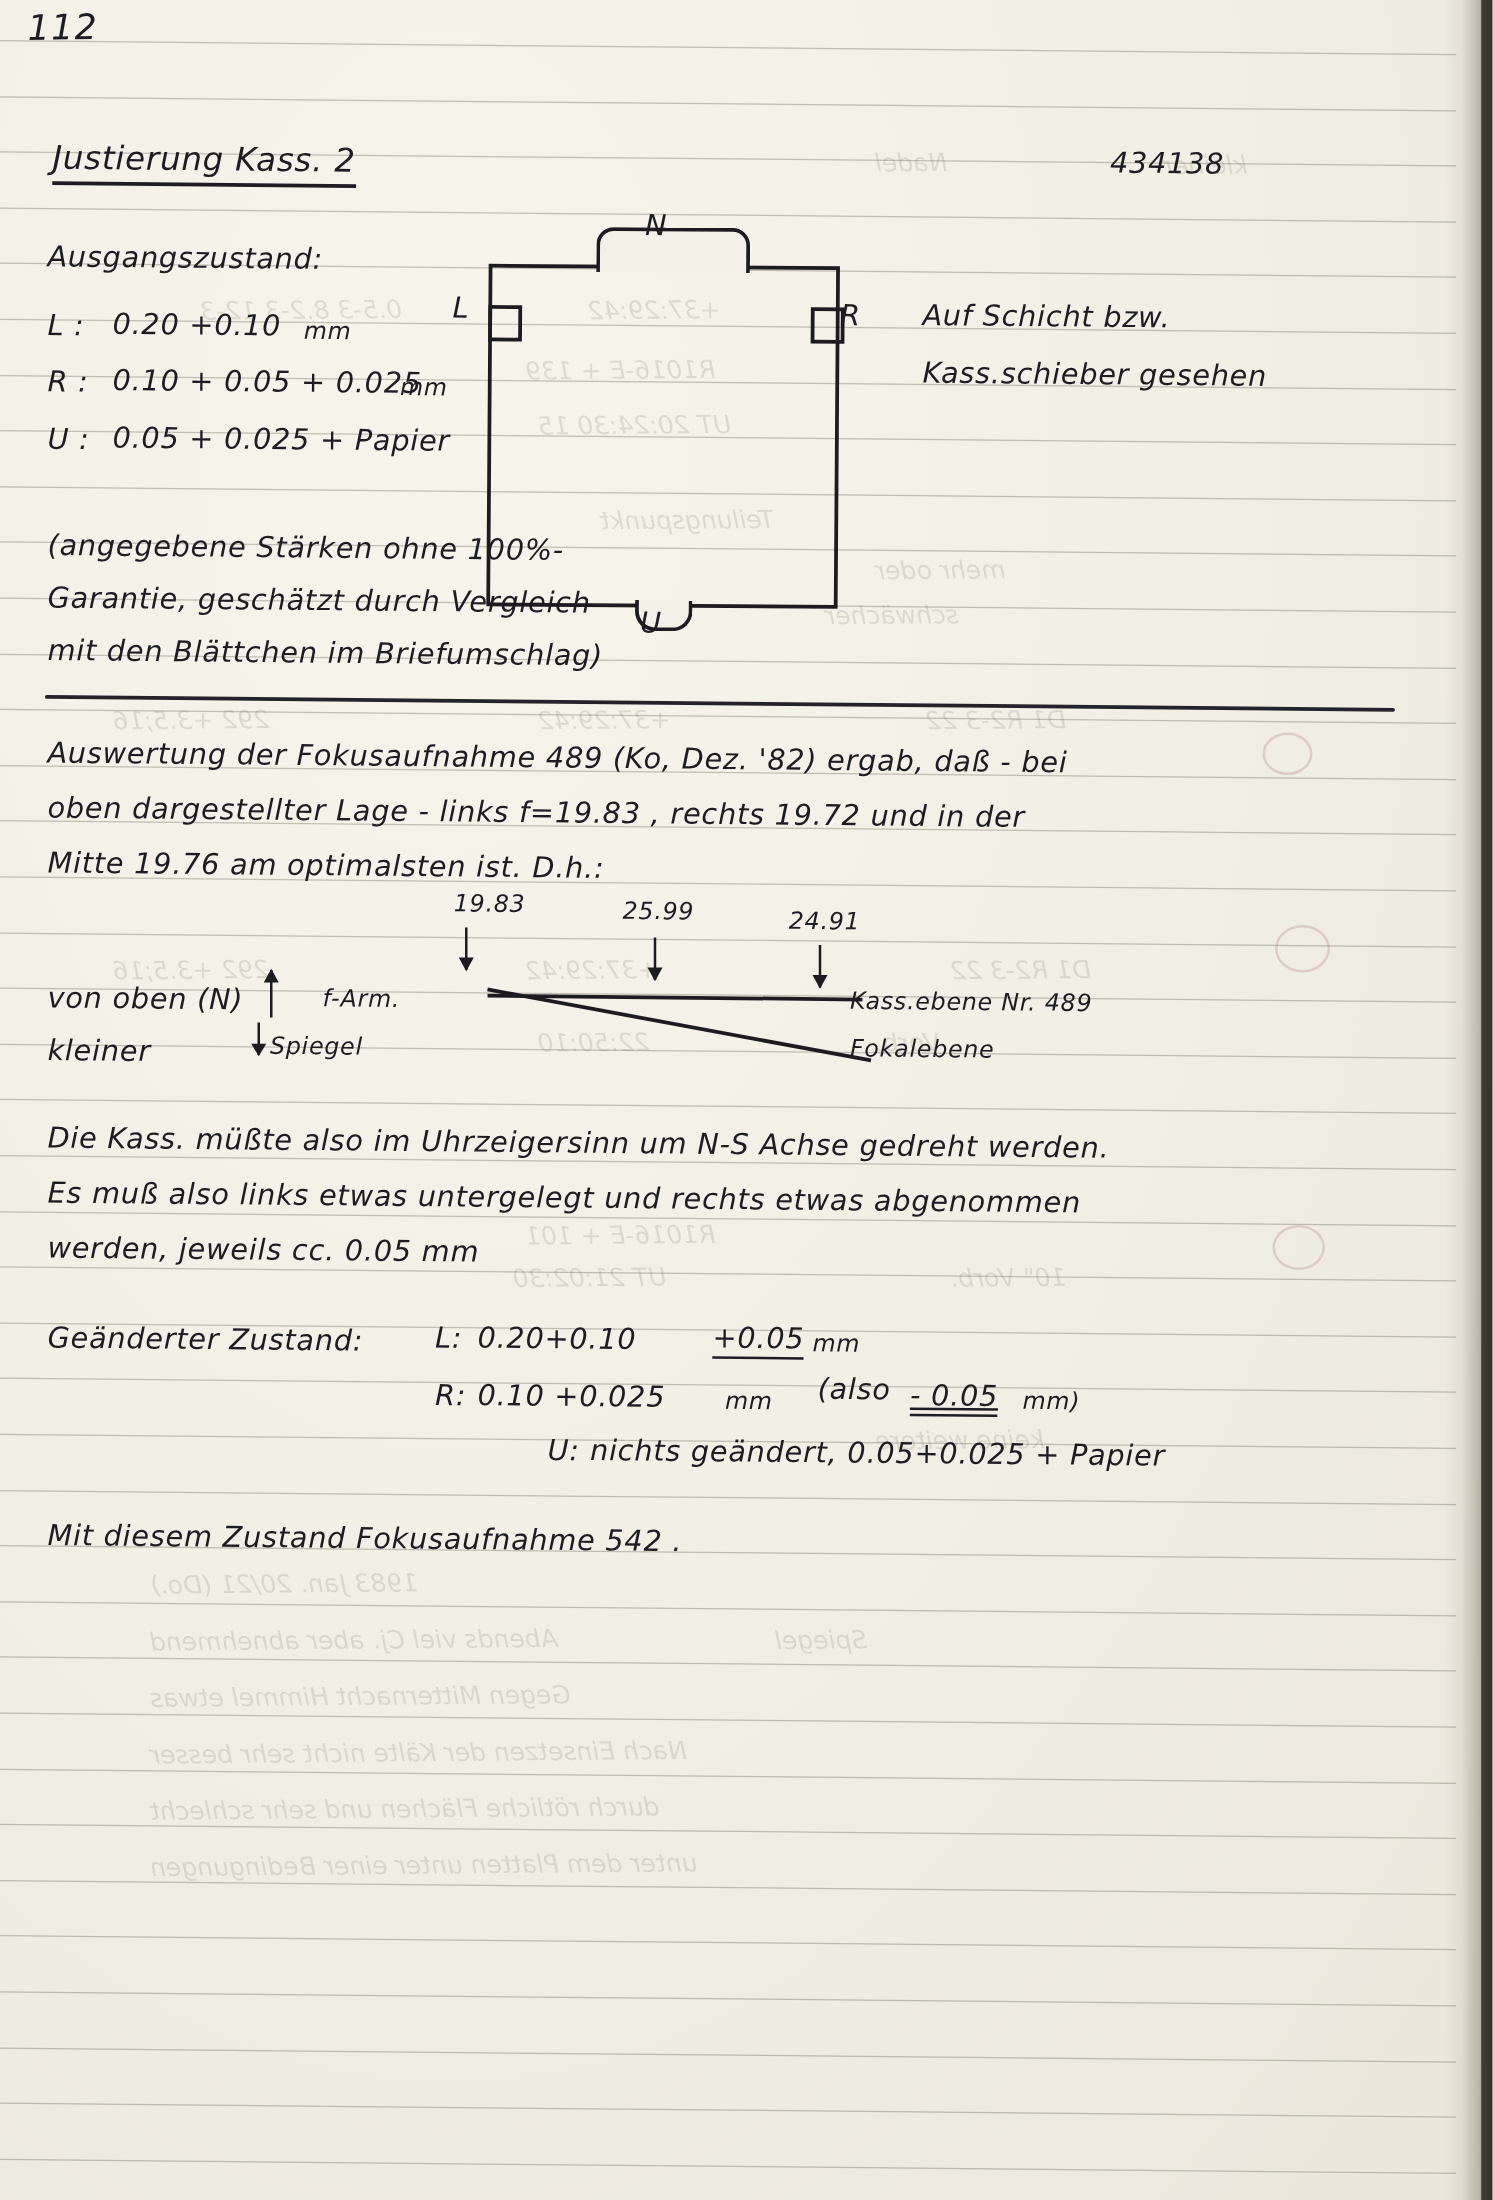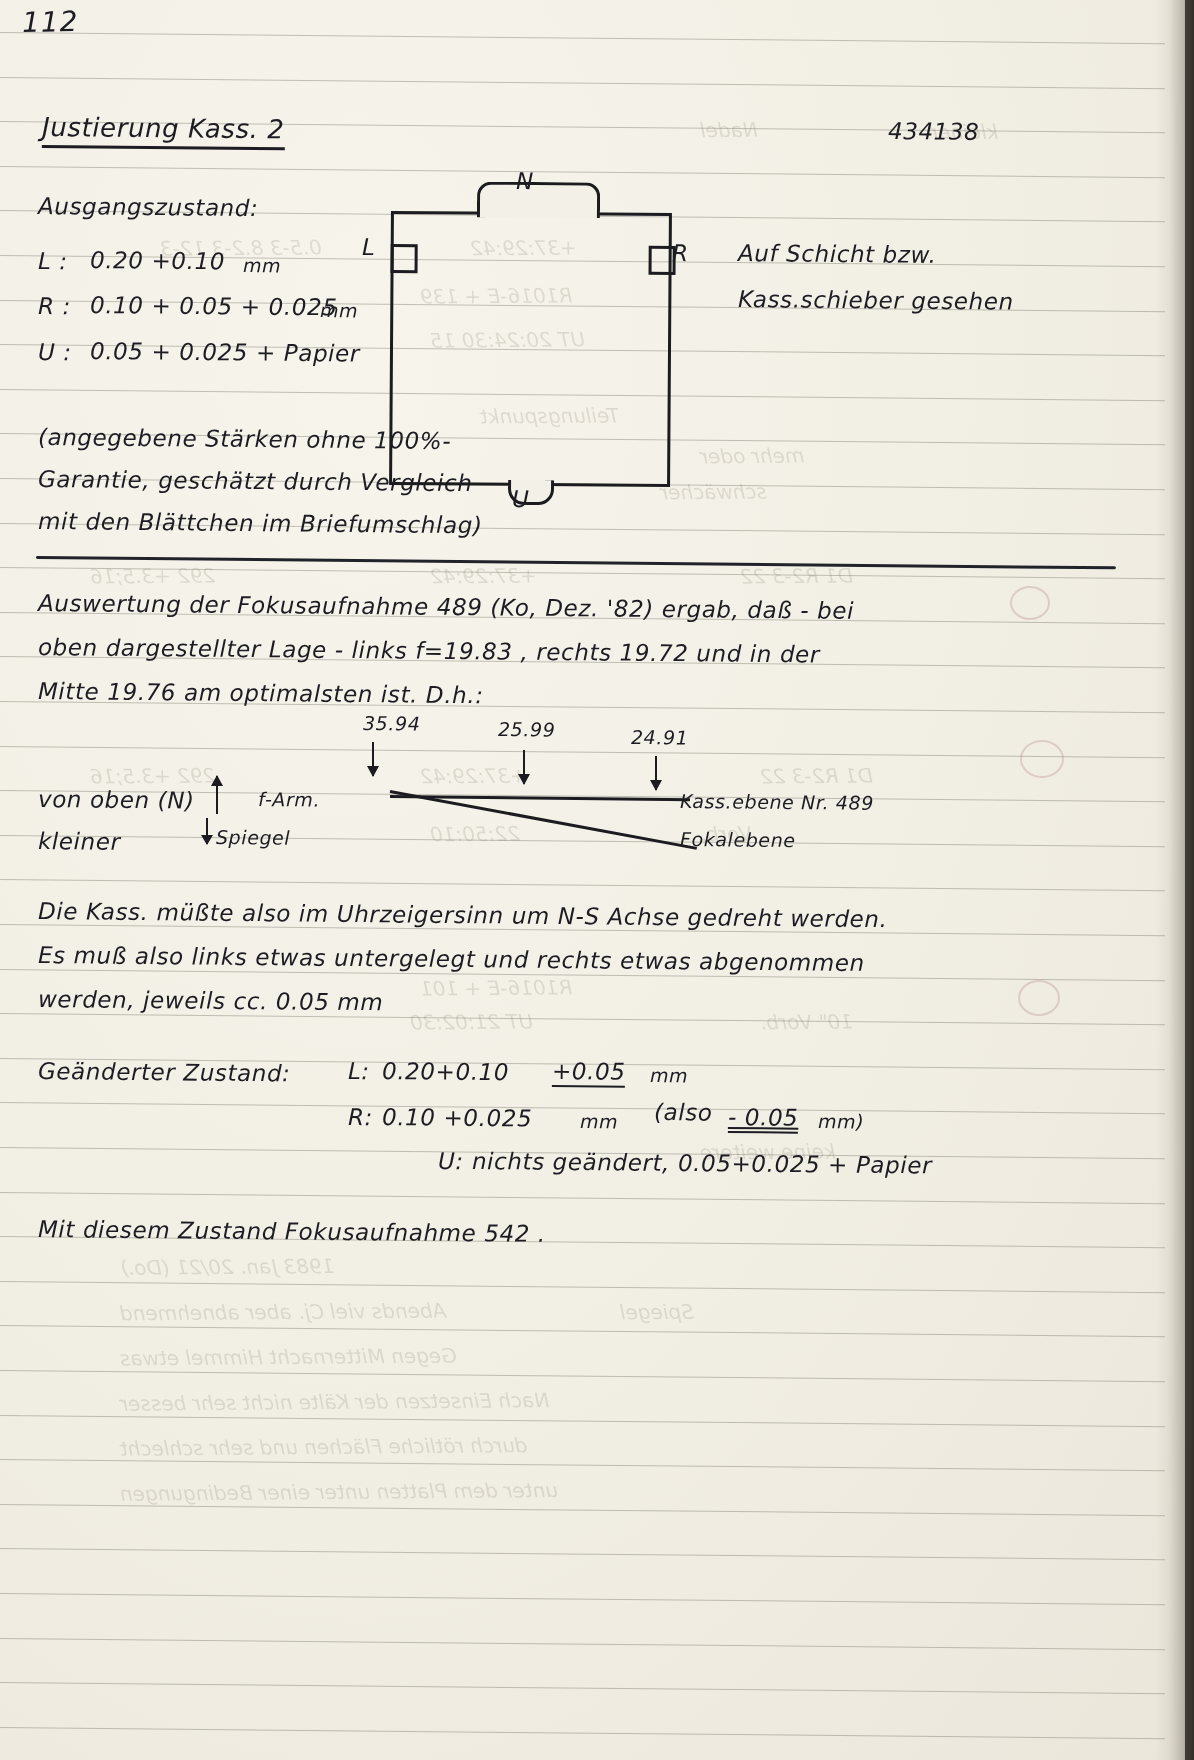--- a/index.html
+++ b/index.html
@@ -263,21 +263,21 @@
 
   <div class="hw sz" style="left:738px;top:240px;">Auf Schicht bzw.</div>
   <div class="hw sz" style="left:738px;top:286px;">Kass.schieber gesehen</div>
 
   <div id="divider"></div>
 
   <div class="hw sz" style="left:38px;top:590px;">Auswertung  der  Fokusaufnahme 489  (Ko, Dez. '82)  ergab,  daß - bei</div>
   <div class="hw sz" style="left:38px;top:634px;">oben  dargestellter  Lage -  links  f=19.83 ,  rechts  19.72  und  in  der</div>
   <div class="hw sz" style="left:38px;top:678px;">Mitte  19.76  am  optimalsten  ist.   D.h.:</div>
 
-  <div class="hw szs" style="left:363px;top:712px;">35.94</div>
+  <div class="hw szs" style="left:363px;top:712px;">19.83</div>
   <div class="hw szs" style="left:498px;top:718px;">25.99</div>
   <div class="hw szs" style="left:631px;top:726px;">24.91</div>
 
   <div class="tick-arrow" style="left:372px;top:742px;"></div>
   <div class="tick-arrow" style="left:523px;top:750px;"></div>
   <div class="tick-arrow" style="left:655px;top:756px;"></div>
 
   <div id="focdiag">
     <div id="plane-kass"></div>
     <div id="plane-focal"></div>
@@ -296,21 +296,21 @@
   <div class="hw szs" style="left:680px;top:828px;">Fokalebene</div>
 
   <div class="hw sz" style="left:38px;top:898px;">Die Kass. müßte  also  im  Uhrzeigersinn  um  N-S  Achse  gedreht  werden.</div>
   <div class="hw sz" style="left:38px;top:942px;">Es muß  also  links  etwas  untergelegt  und  rechts  etwas  abgenommen</div>
   <div class="hw sz" style="left:38px;top:986px;">werden,  jeweils  cc.  0.05 mm</div>
 
   <div class="hw sz" style="left:38px;top:1058px;">Geänderter Zustand:</div>
 
   <div class="hw sz" style="left:348px;top:1058px;">L:</div>
   <div class="hw sz" style="left:382px;top:1058px;">0.20+0.10</div>
-  <div class="hw sz ul" style="left:552px;top:1058px;">+0.05</div>
+  <div class="hw sz ul" style="left:570px;top:1058px;">+0.05</div>
   <div class="hw szs" style="left:650px;top:1064px;">mm</div>
 
   <div class="hw sz" style="left:348px;top:1104px;">R:</div>
   <div class="hw sz" style="left:382px;top:1104px;">0.10 +0.025</div>
   <div class="hw szs" style="left:580px;top:1110px;">mm</div>
   <div class="hw sz" style="left:654px;top:1099px;">(also</div>
   <div class="hw sz ul" style="left:728px;top:1104px;text-decoration:underline;">- 0.05</div>
   <div class="hw szs" style="left:818px;top:1110px;">mm)</div>
 
   <div class="hw sz" style="left:438px;top:1148px;">U:</div>

